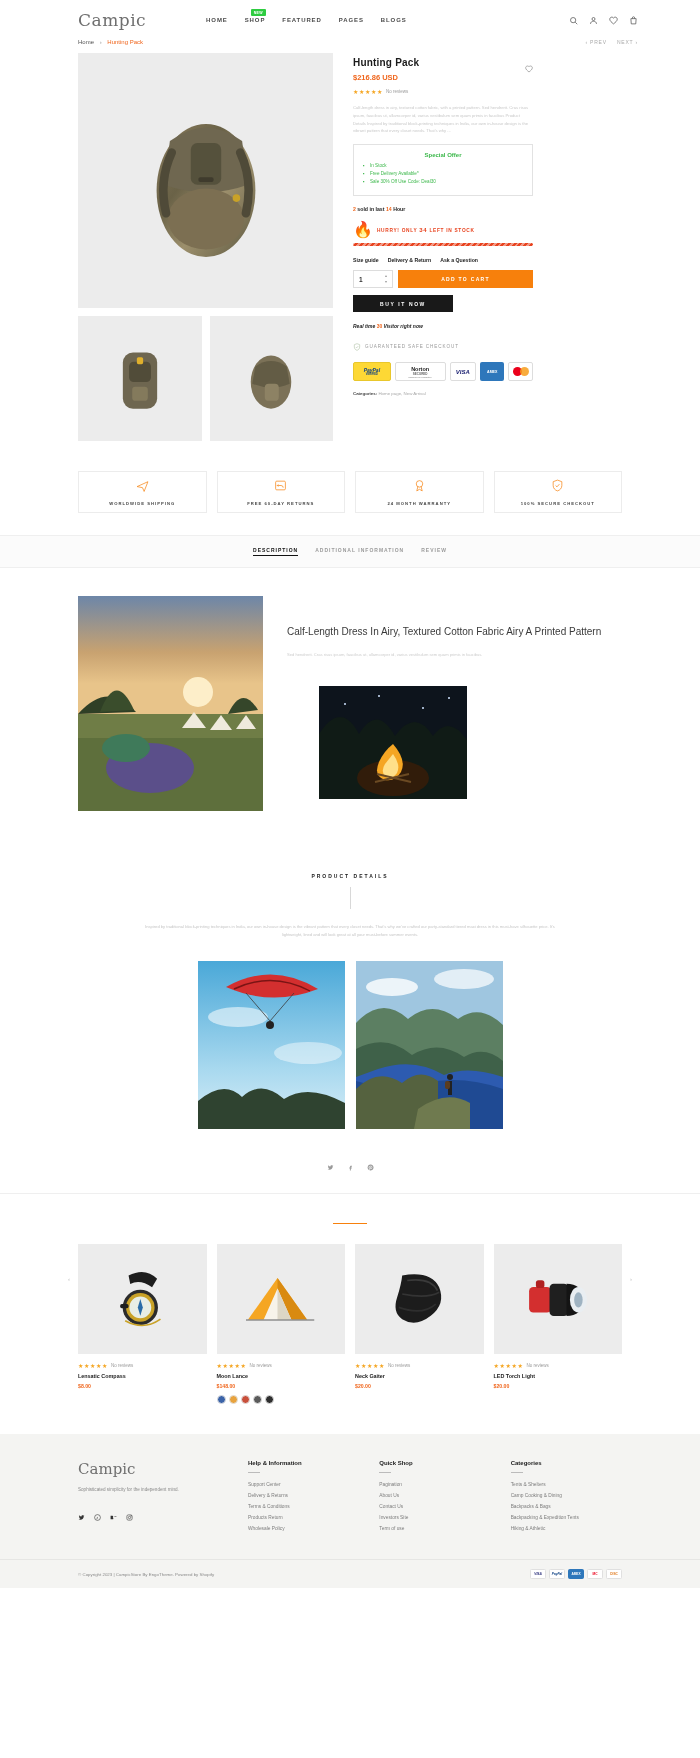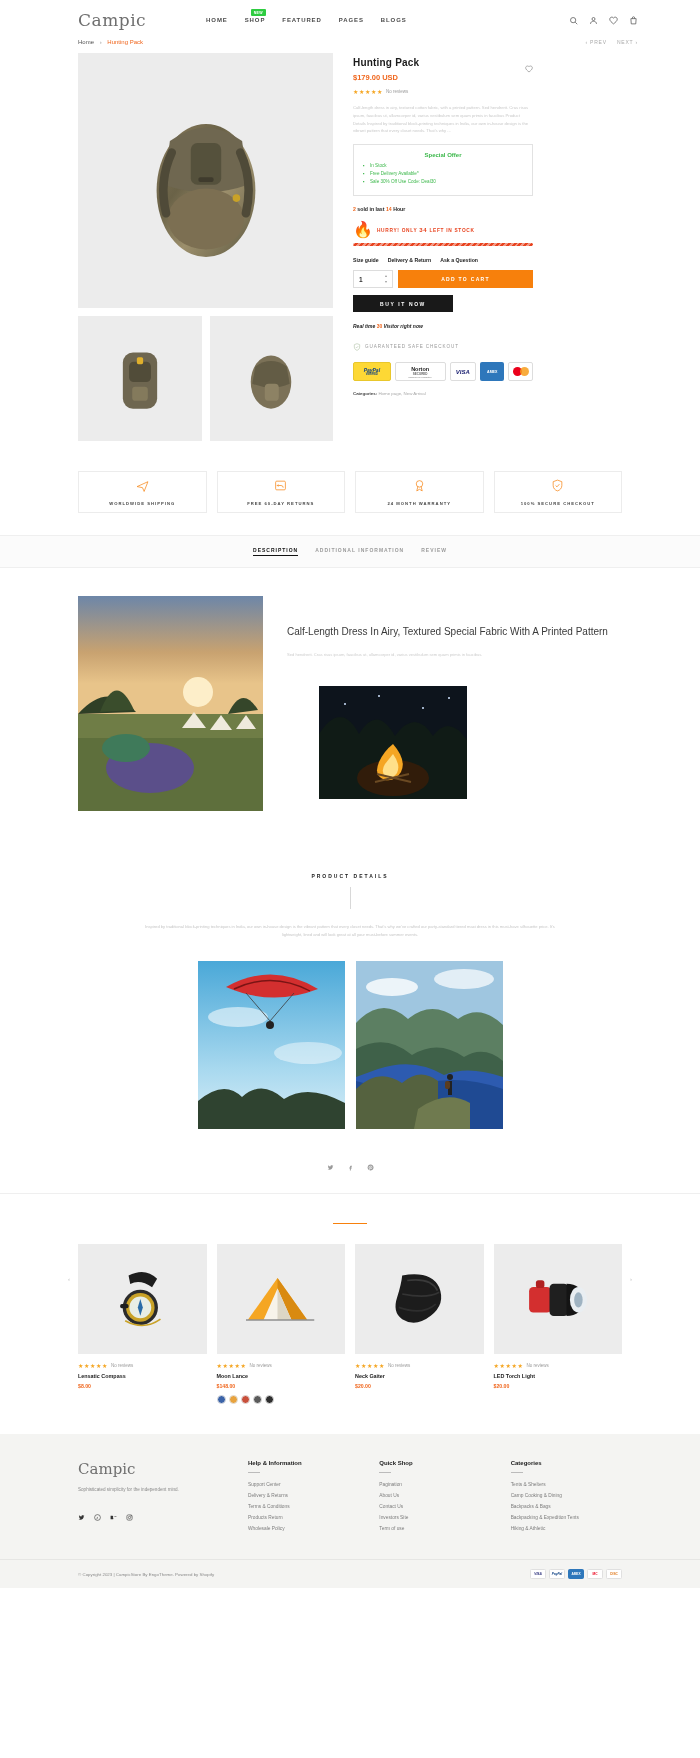--- a/index.html
+++ b/index.html
@@ -242,21 +242,21 @@
           </svg>
         </div>
       </div>
     </div>
 
     <div class="info">
       <span class="wish-top"><svg width="8" height="8" viewBox="0 0 24 24" fill="none" stroke="currentColor" stroke-width="2">
             <path d="M12 21C7 17 2 13 2 8.5 2 5.5 4.5 3 7.5 3c1.9 0 3.5 1 4.5 2.4C13 4 14.6 3 16.5 3 19.5 3 22 5.5 22 8.5 22 13 17 17 12 21z"></path>
           </svg></span>
       <div class="p-title">Hunting Pack</div>
-      <div class="p-price">$179.00 USD</div>
+      <div class="p-price">$216.86 USD</div>
       <div class="rating">
         <span class="stars">★★★★★</span>
         <span class="rev-txt">No reviews</span>
       </div>
       <div class="p-desc">Calf-length dress in airy, textured cotton fabric, with a printed pattern. Sed hendrerit. Cras risus ipsum, faucibus ut, ullamcorper id, varius vestibulum sem quam primis in faucibus Product Details Inspired by traditional block-printing techniques in India, our own in-house design is the vibrant pattern that every closet needs. That's why ...</div>
 
       <div class="offer">
         <div class="offer-t">Special Offer</div>
         <ul>
           <li>In Stock</li>
@@ -397,21 +397,21 @@
           <path d="M22 116 q16-42 34-2z" fill="#3a4d2c"></path>
           <path d="M150 118 q14-30 30-4z" fill="#35462a"></path>
           <ellipse cx="72" cy="172" rx="44" ry="25" fill="#5b4f8a"></ellipse>
           <ellipse cx="48" cy="152" rx="24" ry="14" fill="#3f7a5a"></ellipse>
           <path d="M104 132 l12-16 12 16z" fill="#efeadd"></path>
           <path d="M132 134 l11-15 11 15z" fill="#efeadd"></path>
           <path d="M158 133 l10-14 10 14z" fill="#efeadd"></path>
         </svg>
       </div>
       <div class="dtext">
-        <div class="dtitle">Calf-Length Dress In Airy, Textured Special Fabric With A Printed Pattern</div>
+        <div class="dtitle">Calf-Length Dress In Airy, Textured Cotton Fabric Airy A Printed Pattern</div>
         <div class="dbody">Sed hendrerit. Cras risus ipsum, faucibus ut, ullamcorper id, varius vestibulum sem quam primis in faucibus.</div>
         <div class="dimg2">
           <svg viewBox="0 0 148 113" width="148" height="113">
             <rect width="148" height="113" fill="#0d141c"></rect>
             <circle cx="26" cy="18" r="1" fill="#cfe3ff"></circle>
               <circle cx="60" cy="10" r="1" fill="#cfe3ff"></circle>
             <circle cx="104" cy="22" r="1" fill="#cfe3ff"></circle>
               <circle cx="130" cy="12" r="1" fill="#cfe3ff"></circle>
             <path d="M0 48 q22-34 40 0 q18-30 36 2 q20-28 38 0 q16-22 34 4 v59 H0z" fill="#101b16"></path>
             <ellipse cx="74" cy="92" rx="36" ry="18" fill="#3a1d08" opacity=".8"></ellipse>

